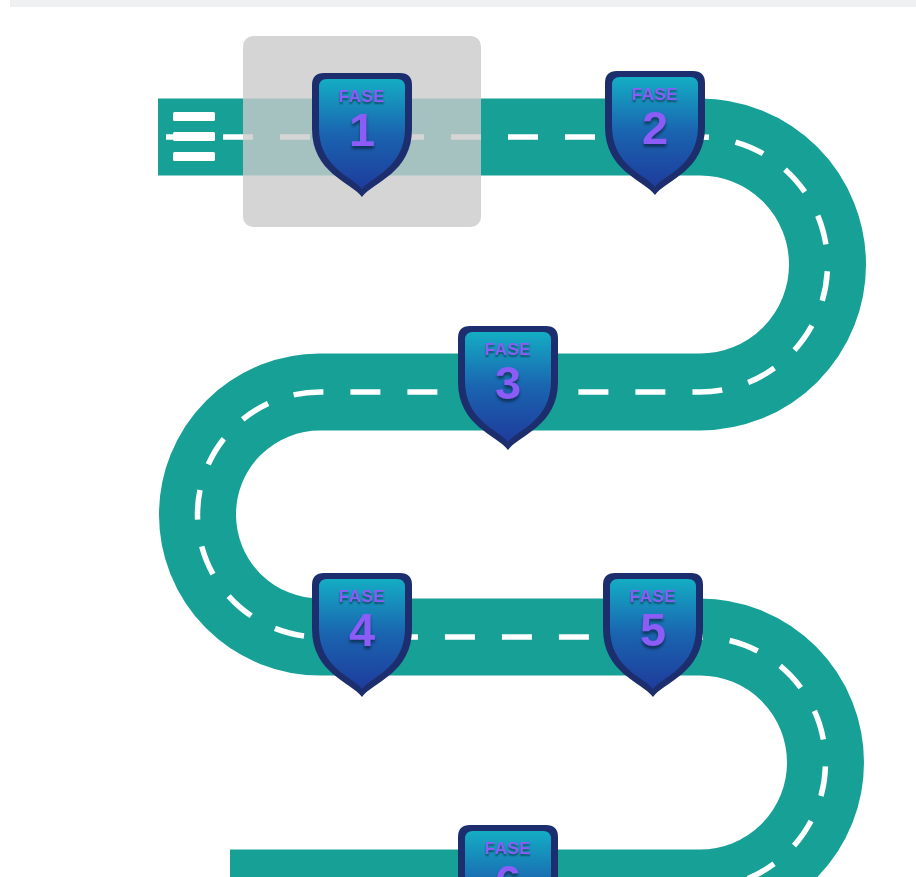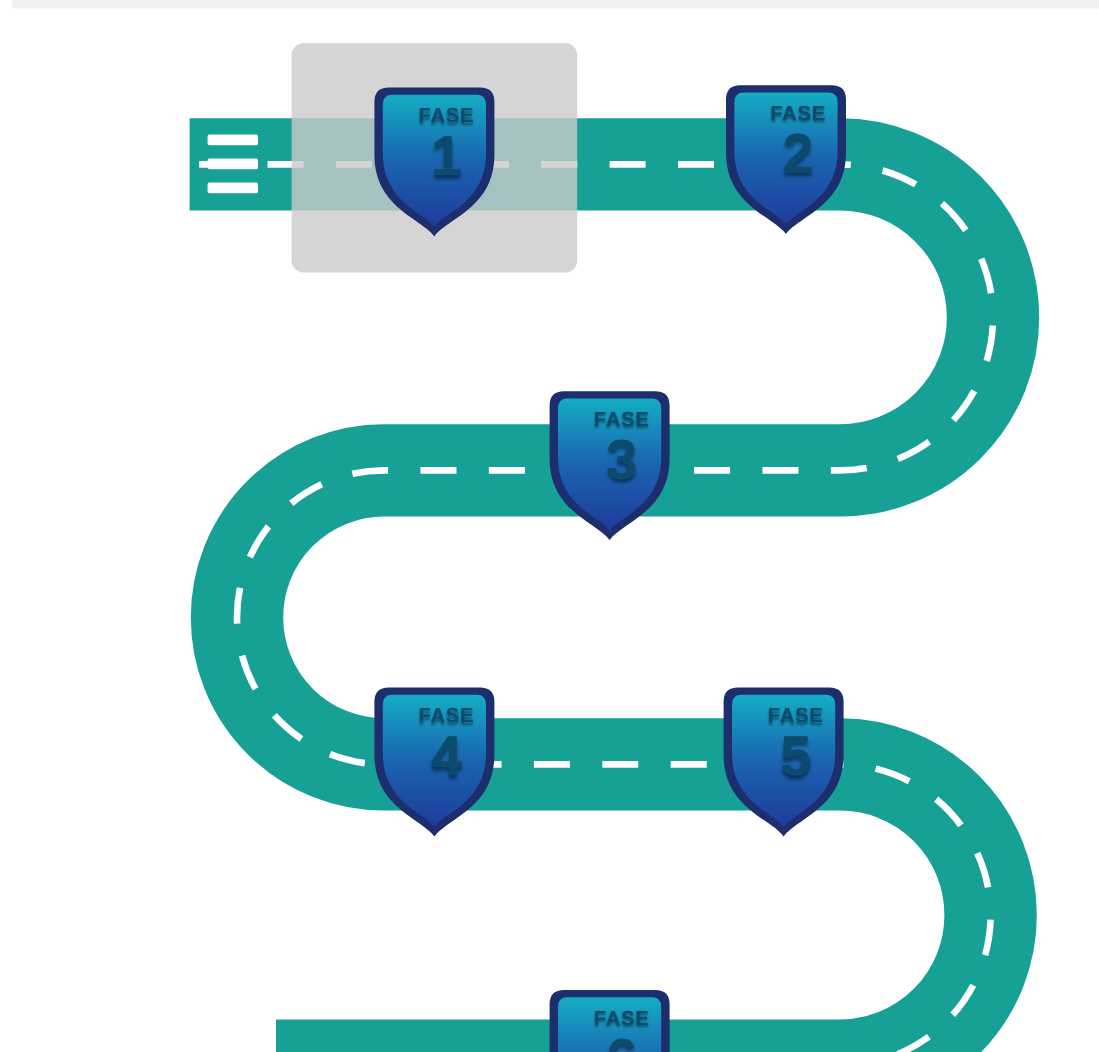--- a/index.html
+++ b/index.html
@@ -50,29 +50,29 @@
   .badge svg {
     position: absolute;
     top: 0;
     left: 0;
     width: 120px;
     height: 132px;
   }
   .badge-text {
     position: absolute;
     top: 0;
-    left: 10px;
+    left: 0;
     width: 120px;
     height: 132px;
     display: flex;
     flex-direction: column;
     align-items: center;
     padding-top: 22px;
     box-sizing: border-box;
-    color: #0c4a6e;
+    color: #8b5cf6;
     pointer-events: none;
   }
   .badge-label {
     font-size: 17px;
     font-weight: bold;
     letter-spacing: 0.5px;
     line-height: 1.1;
     text-shadow: 0 2px 2px rgba(0,0,0,0.45);
   }
   .badge-number {

